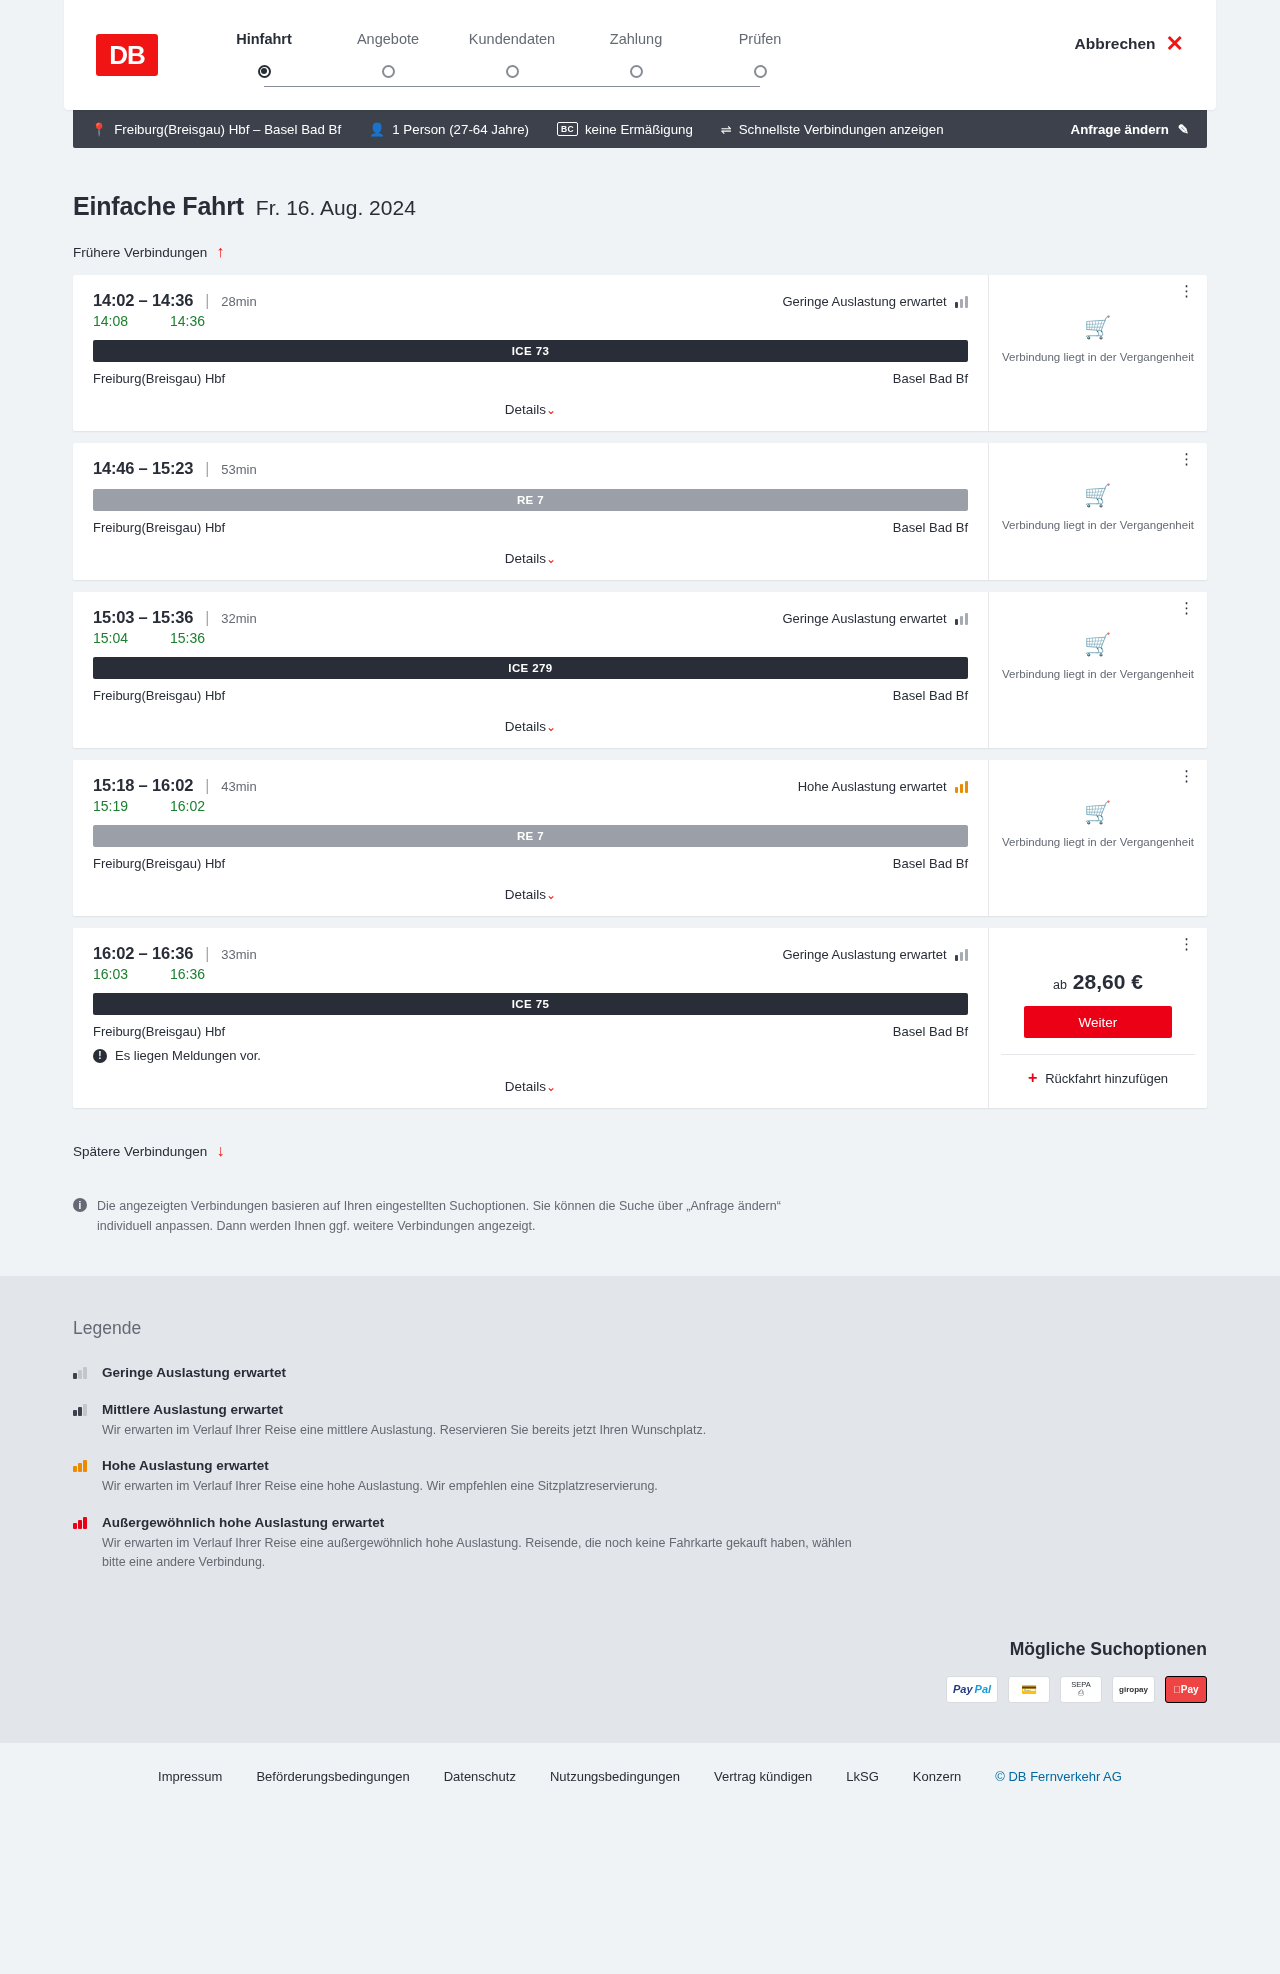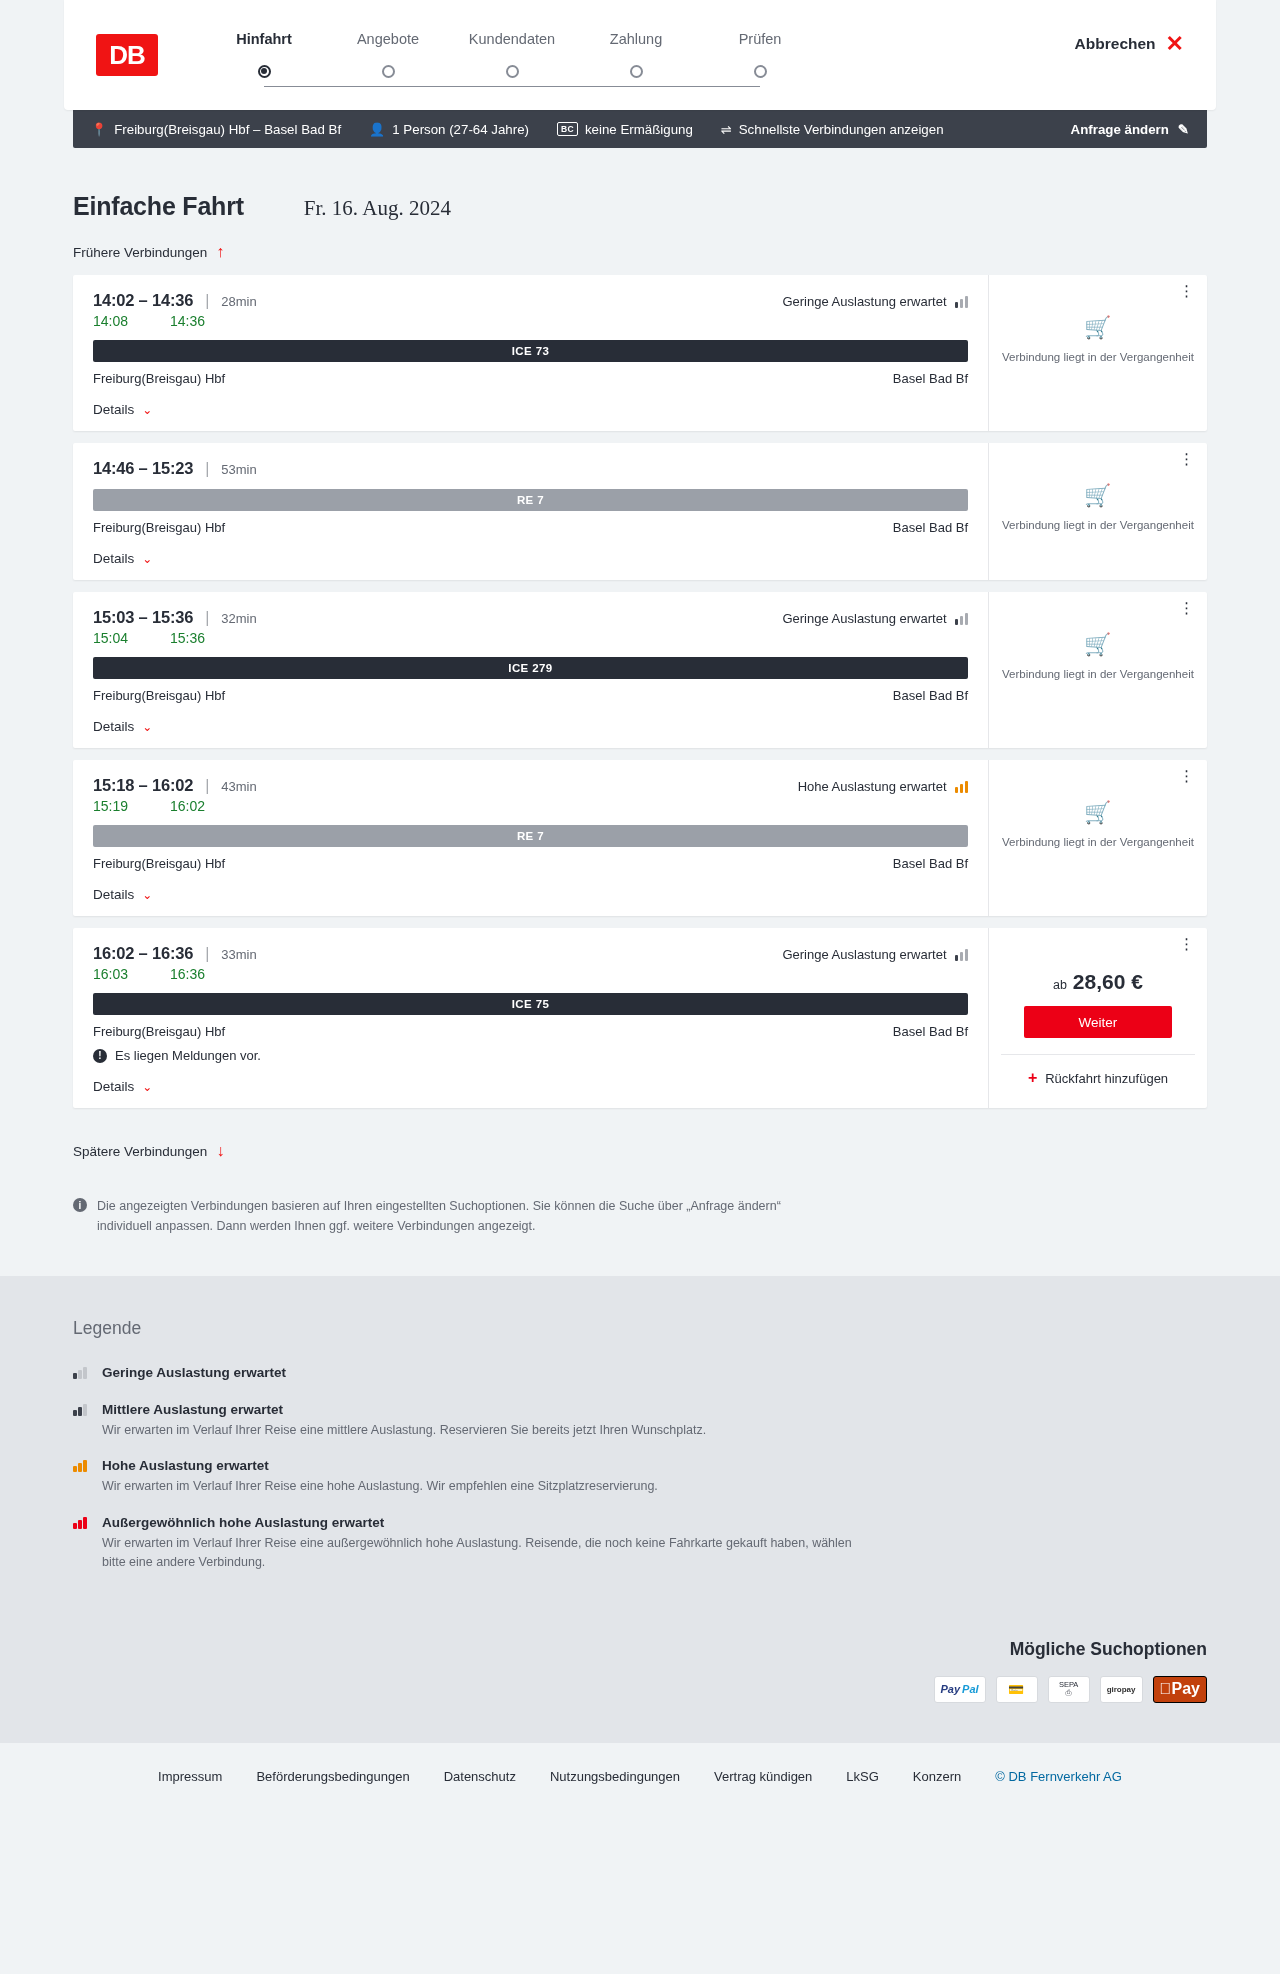--- a/index.html
+++ b/index.html
@@ -85,21 +85,21 @@
   .summary-right { margin-left: auto; display: flex; align-items: center; gap: 9px; font-weight: bold; }
 
   
   .content {
     width: 1134px; margin: 0 auto;
     padding: 0 0 40px 0;
     background: #f0f3f5;
   }
   .page-title-row { display: flex; align-items: baseline; gap: 12px; padding: 44px 0 0 0; }
   .page-title { font-size: 25px; font-weight: bold; letter-spacing: -0.2px; }
-  .page-date { font-size: 21px; color: #282d37; font-family: Liberation Serif, serif; margin-left: 48px; }
+  .page-date { font-size: 21px; color: #282d37; font-family: Liberation Sans, sans-serif; }
   .earlier-link, .later-link {
     display: flex; align-items: center; gap: 9px;
     font-size: 13.5px; color: #282d37; cursor: pointer;
     padding: 22px 0 14px 0;
   }
   .arrow { color: #f01414; font-size: 16px; }
 
   
   .conn {
     display: flex; background: #ffffff; margin-bottom: 12px;
@@ -126,21 +126,21 @@
   }
   .train-bar.ice { background: #282d37; }
   .train-bar.re { background: #9ba0a8; }
   .stops { display: flex; justify-content: space-between; margin-top: 9px; font-size: 13px; color: #282d37; }
   .notice { display: flex; align-items: center; gap: 8px; font-size: 13px; margin-top: 9px; }
   .notice .i {
     width: 14px; height: 14px; border-radius: 50%; background: #282d37; color: #fff;
     font-size: 10px; font-weight: bold; display: flex; align-items: center; justify-content: center;
   }
   .details-row {
-    display: flex; align-items: center; justify-content: flex-start; gap: 8px;
+    display: flex; align-items: center; justify-content: center; gap: 0;
     font-size: 13.5px; color: #282d37; cursor: pointer;
     padding: 16px 0 14px 0;
   }
   .chev { color: #f01414; font-size: 12px; }
 
   .conn-right {
     width: 219px; border-left: 1px solid #e6e7ea;
     padding: 14px 12px 12px 12px; position: relative;
     display: flex; flex-direction: column; align-items: center;
   }
@@ -194,21 +194,21 @@
   .pay-inner { width: 1134px; margin: 0 auto; text-align: right; }
   .pay-title { font-size: 17.5px; font-weight: bold; margin-bottom: 16px; }
   .pay-icons { display: flex; gap: 10px; justify-content: flex-end; align-items: center; }
   .pay-chip {
     height: 27px; min-width: 42px; background: #ffffff; border: 1px solid #d7dade;
     border-radius: 3px; display: flex; align-items: center; justify-content: center;
     font-size: 9px; color: #282d37; padding: 0 6px; gap: 2px;
   }
   .pay-chip.paypal { font-weight: bold; font-style: italic; color: #253b80; font-size: 11px; }
   .pay-chip.paypal .pp2 { color: #179bd7; }
-  .pay-chip.apple { background: #c2410c; color: #fff; border-color:#000; font-size: 16px; font-weight:600;}
+  .pay-chip.apple { background: #ef4444; color: #fff; border-color:#000; font-size: 10px; font-weight:600;}
   .pay-chip.sepa { font-size: 7.5px; line-height:1.05; text-align:center;}
   .pay-chip.giro { font-size: 8px; font-weight: bold; color:#333; }
   .pay-chip.cc { font-size: 13px; }
 
   
   .footer { background: #f0f3f5; padding: 26px 0 30px 0; }
   .footer-inner {
     width: 1134px; margin: 0 auto;
     display: flex; justify-content: center; gap: 34px;
     font-size: 13px; color: #282d37; flex-wrap: wrap;

